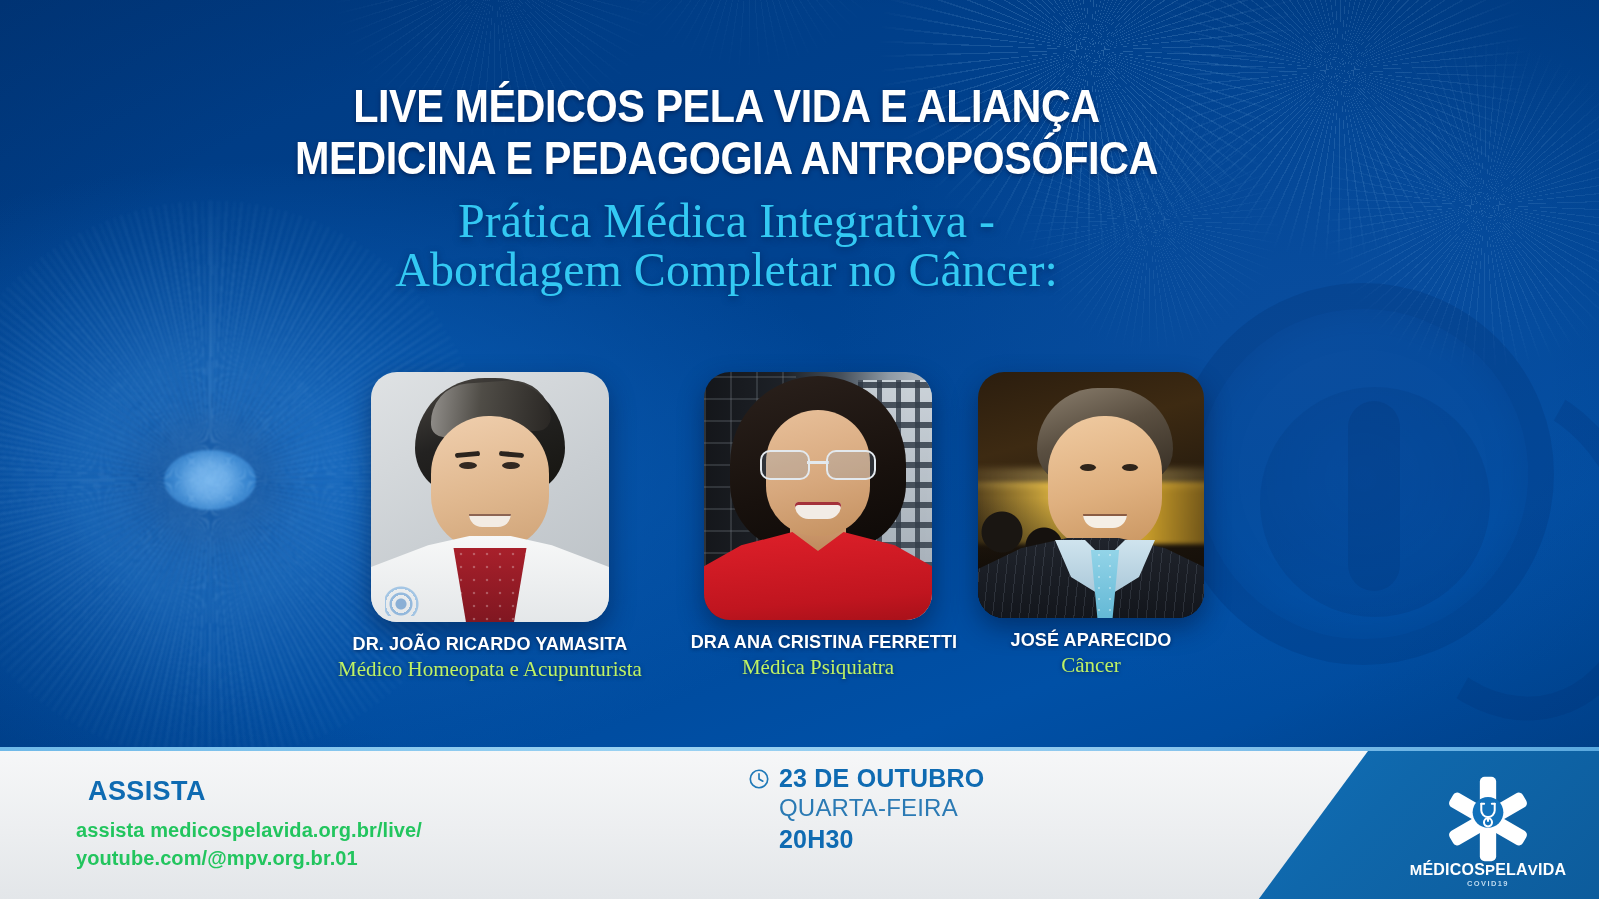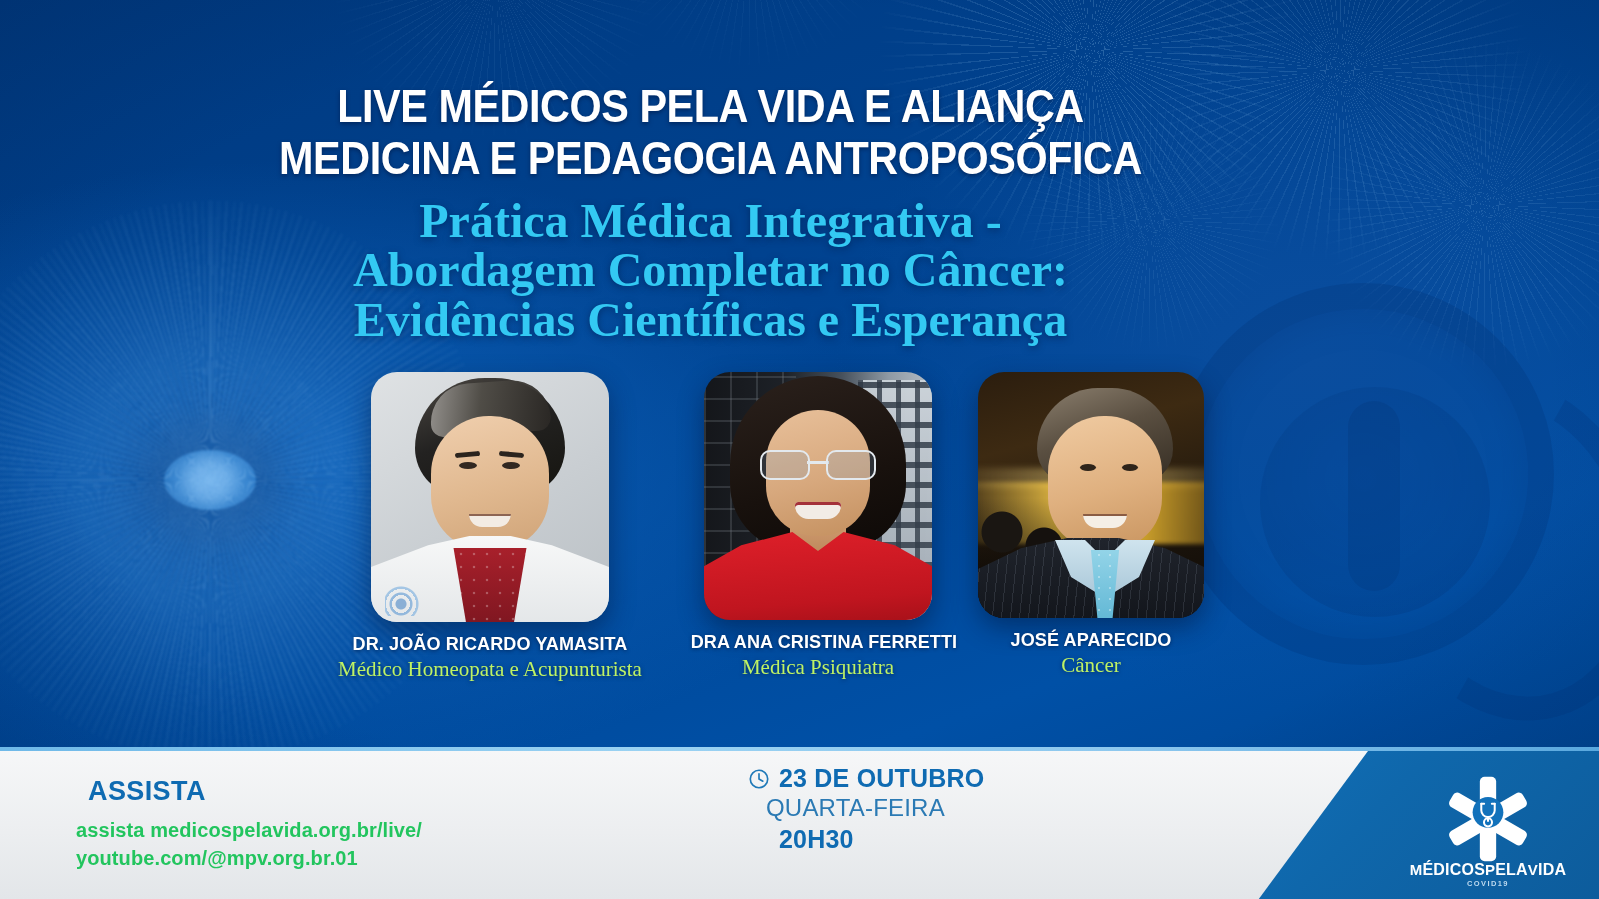--- a/index.html
+++ b/index.html
@@ -82,34 +82,34 @@
     position:absolute;left:212px;top:120px;width:230px;height:300px;border-radius:50%;
     border:24px solid rgba(0,45,112,.34);border-left-color:transparent;border-top-color:transparent;
     transform:rotate(-16deg);
   }
   .vignette{
     position:absolute;inset:0;
     background:radial-gradient(ellipse 85% 80% at 50% 45%, rgba(0,0,0,0) 55%, rgba(0,28,70,.35) 100%);
   }
 
   
-  .title-block{position:absolute;left:0;top:82px;width:1421px;text-align:center;}
+  .title-block{position:absolute;left:16px;top:82px;width:1421px;text-align:center;}
   .headline{
     font-family:"Liberation Sans", sans-serif;
     color:#ffffff;font-weight:700;font-size:47px;line-height:1.02;
     letter-spacing:-0.5px;
     transform:scaleX(0.88);
     text-shadow:0 2px 5px rgba(0,20,60,.55);
     margin:0;
   }
   .headline .l2{display:block;margin-top:4px;}
   .subtitle{
     margin:14px 0 0 0;
     font-family:"Liberation Serif", serif;
-    color:#33c9f3;font-weight:700;font-size:48px;line-height:1.03;
+    color:#33c9f3;font-weight:400;font-size:48px;line-height:1.03;
     text-shadow:0 2px 7px rgba(0,25,70,.55);
   }
   .subtitle span{display:block;}
 
   
   .speakers{position:absolute;left:0;top:372px;width:1599px;height:330px;}
   .sp{position:absolute;text-align:center;}
   .sp1{left:330px;width:320px;}
   .sp2{left:684px;width:268px;}
   .sp3{left:960px;width:262px;}
@@ -233,21 +233,21 @@
     clip-path:polygon(100% 0%,100% 100%,19% 100%,45% 0%);}
 
   .assista{position:absolute;left:76px;top:17px;}
   .assista-title{margin:12px;color:#0f6bb2;font-weight:700;font-size:27px;letter-spacing:.4px;}
   .assista-line{margin:5px 0 0 0;color:#22c55e;font-weight:700;font-size:20px;letter-spacing:.1px;}
 
   .datecol{position:absolute;left:748px;top:17px;}
   .date-row{display:flex;align-items:center;gap:9px;}
   .clock-icon{width:22px;height:22px;flex:none;}
   .date-main{margin:0;color:#0f6bb2;font-weight:700;font-size:25px;letter-spacing:.2px;}
-  .date-sub{margin:1px 0 0 18px;color:#2b7ab4;font-weight:400;font-size:24px;letter-spacing:.2px;}
+  .date-sub{margin:1px 0 0 31px;color:#2b7ab4;font-weight:400;font-size:24px;letter-spacing:.2px;}
   .date-time{margin:3px 0 0 31px;color:#0f6bb2;font-weight:700;font-size:25px;letter-spacing:.2px;}
 
   .logo-wrap{position:absolute;left:1408px;top:24px;width:160px;text-align:center;}
   .logo-star{width:96px;height:96px;margin:0 auto;display:block;}
   .logo-text{margin:-6px 0 0 0;color:#ffffff;font-weight:700;font-size:15px;letter-spacing:.2px;}
   .logo-text .sm{font-size:16px;}
   .logo-sub{margin:0;color:#bcd9ef;font-size:7.5px;font-weight:700;letter-spacing:1.4px;}
 </style>
 </head>
 <body>
@@ -279,21 +279,20 @@
   <div class="vignette"></div>
 
   <div class="title-block">
     <h1 class="headline">
       <span class="l1">LIVE MÉDICOS PELA VIDA E ALIANÇA</span>
       <span class="l2">MEDICINA E PEDAGOGIA ANTROPOSÓFICA</span>
     </h1>
     <p class="subtitle">
       <span>Prática Médica Integrativa -</span>
       <span>Abordagem Completar no Câncer:</span>
-      <span>Evidências Científicas e Esperança</span>
     </p>
   </div>
 
   <div class="speakers">
 
     <div class="sp sp1">
       <div class="photo p1">
         <div class="ph1-bg"></div>
         <div class="ph1-hair"></div>
         <div class="ph1-hair2"></div>

